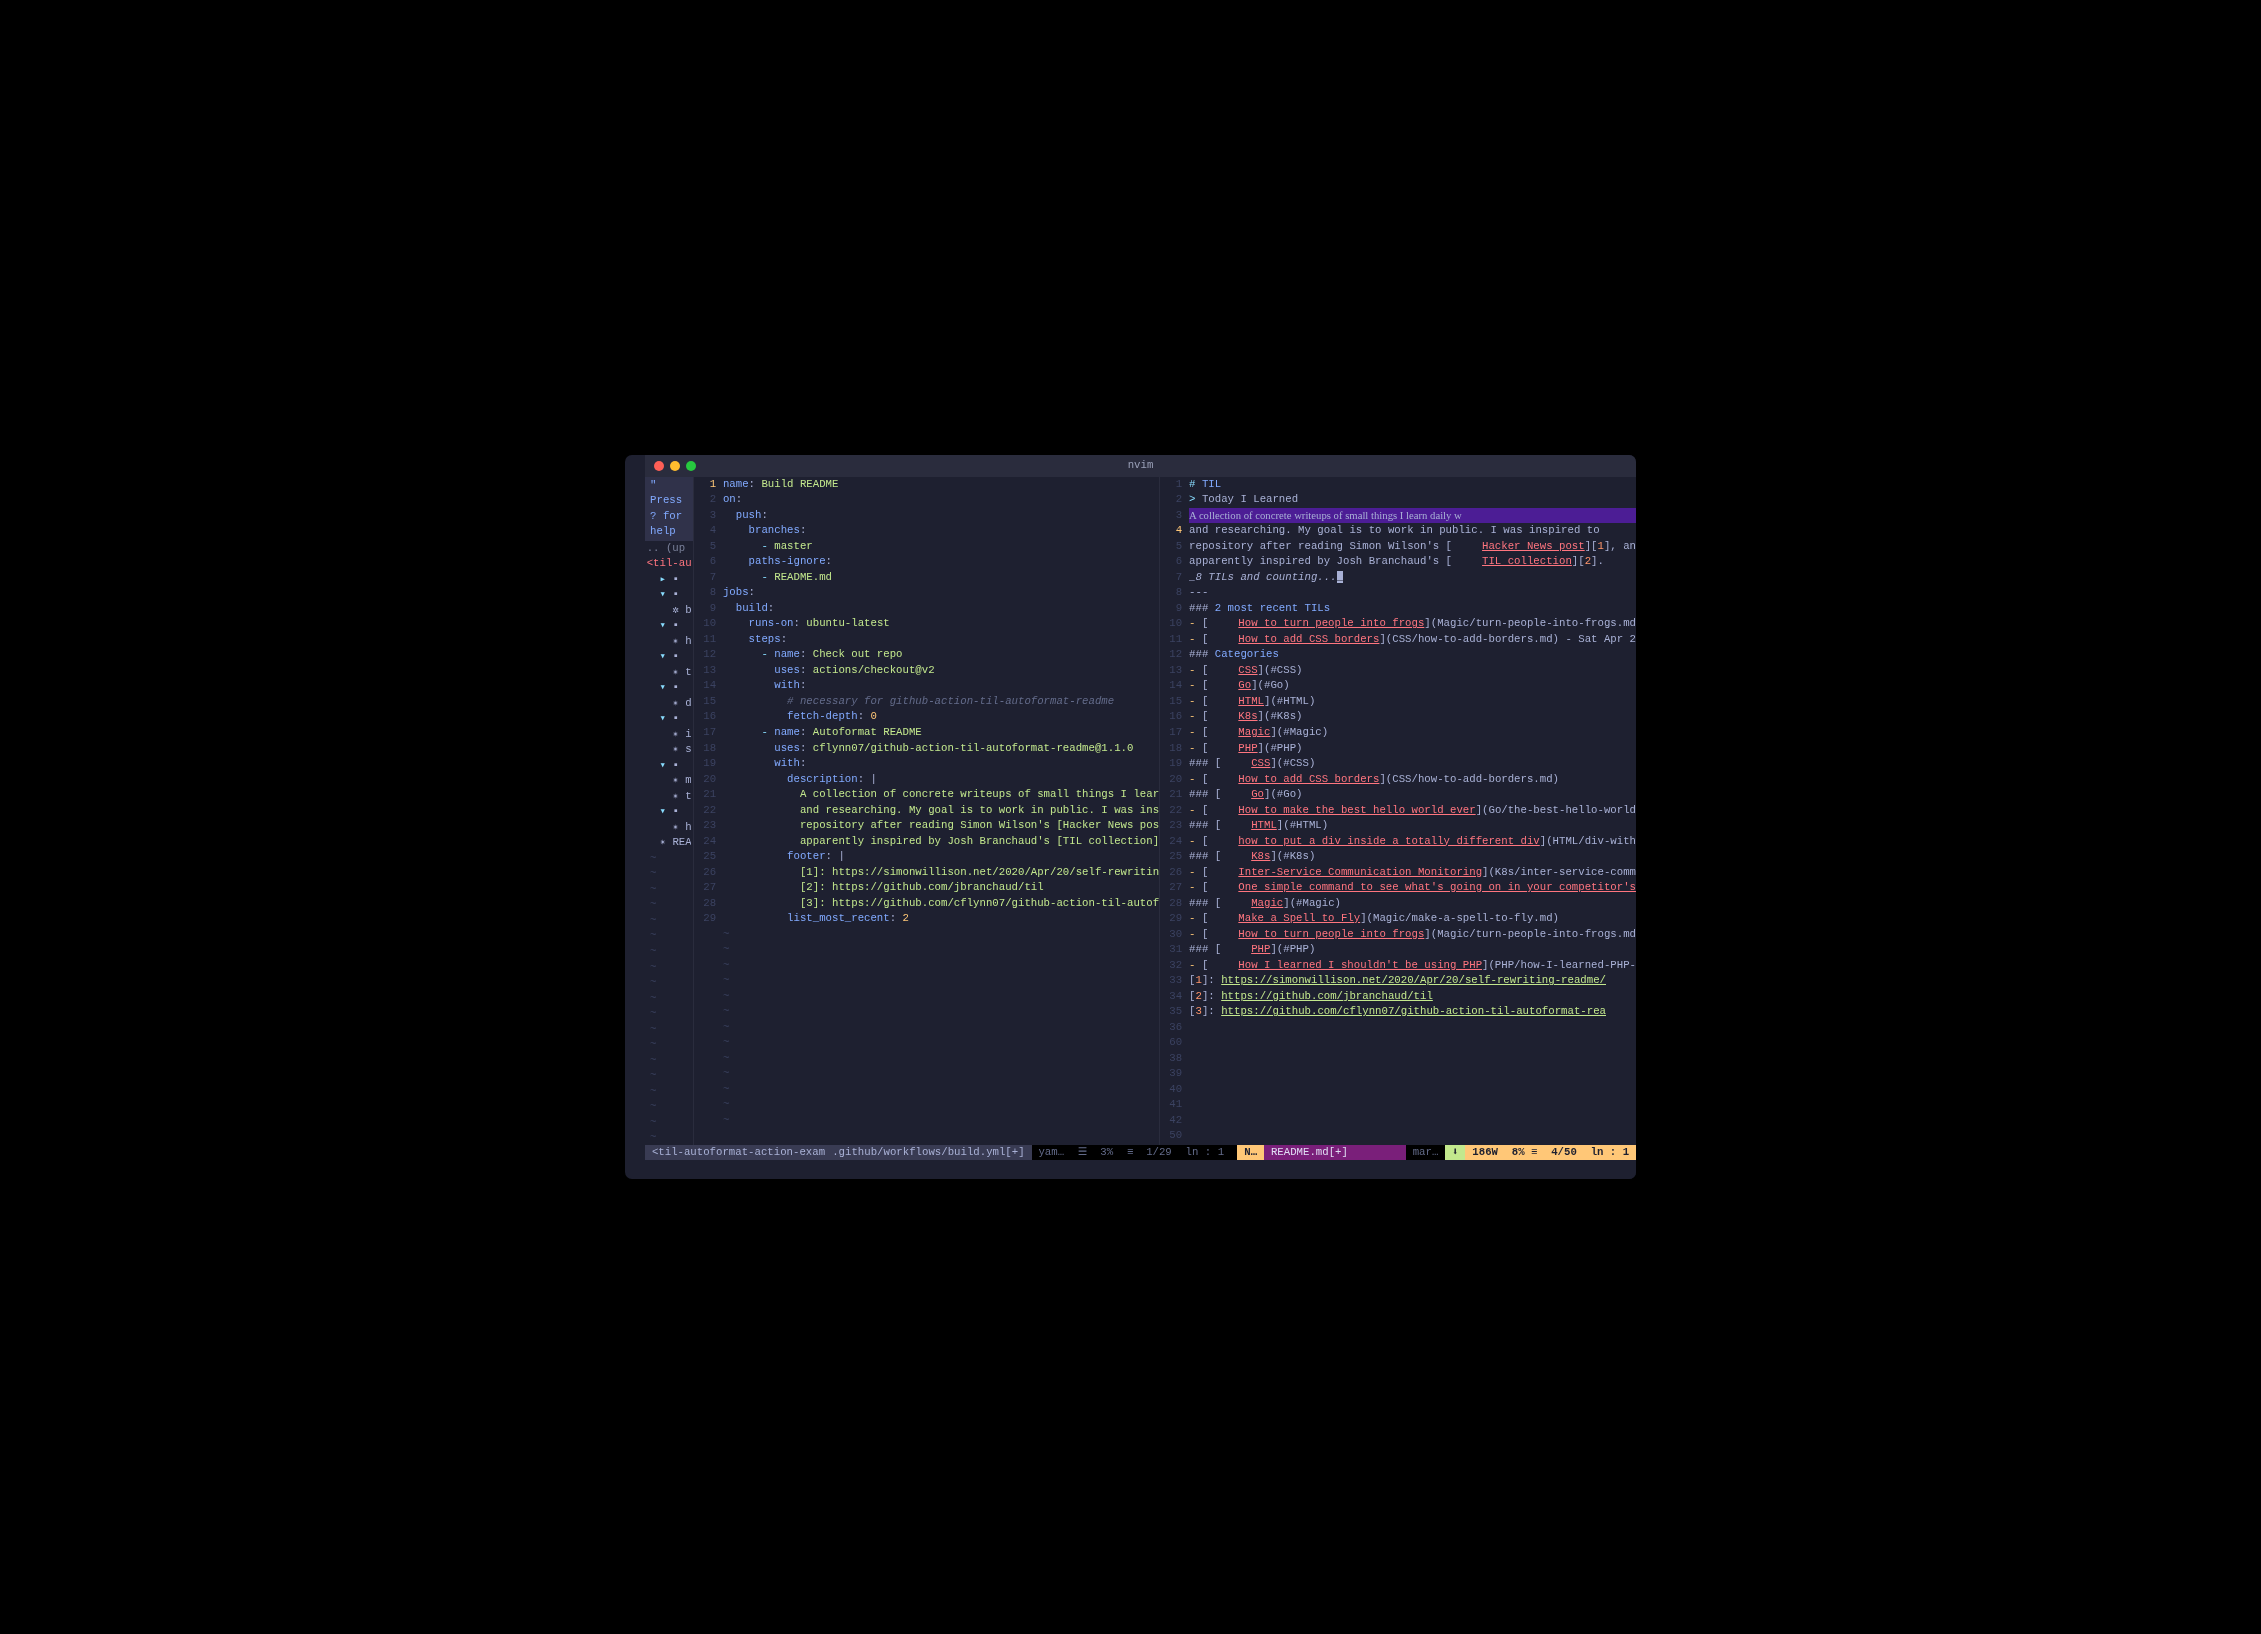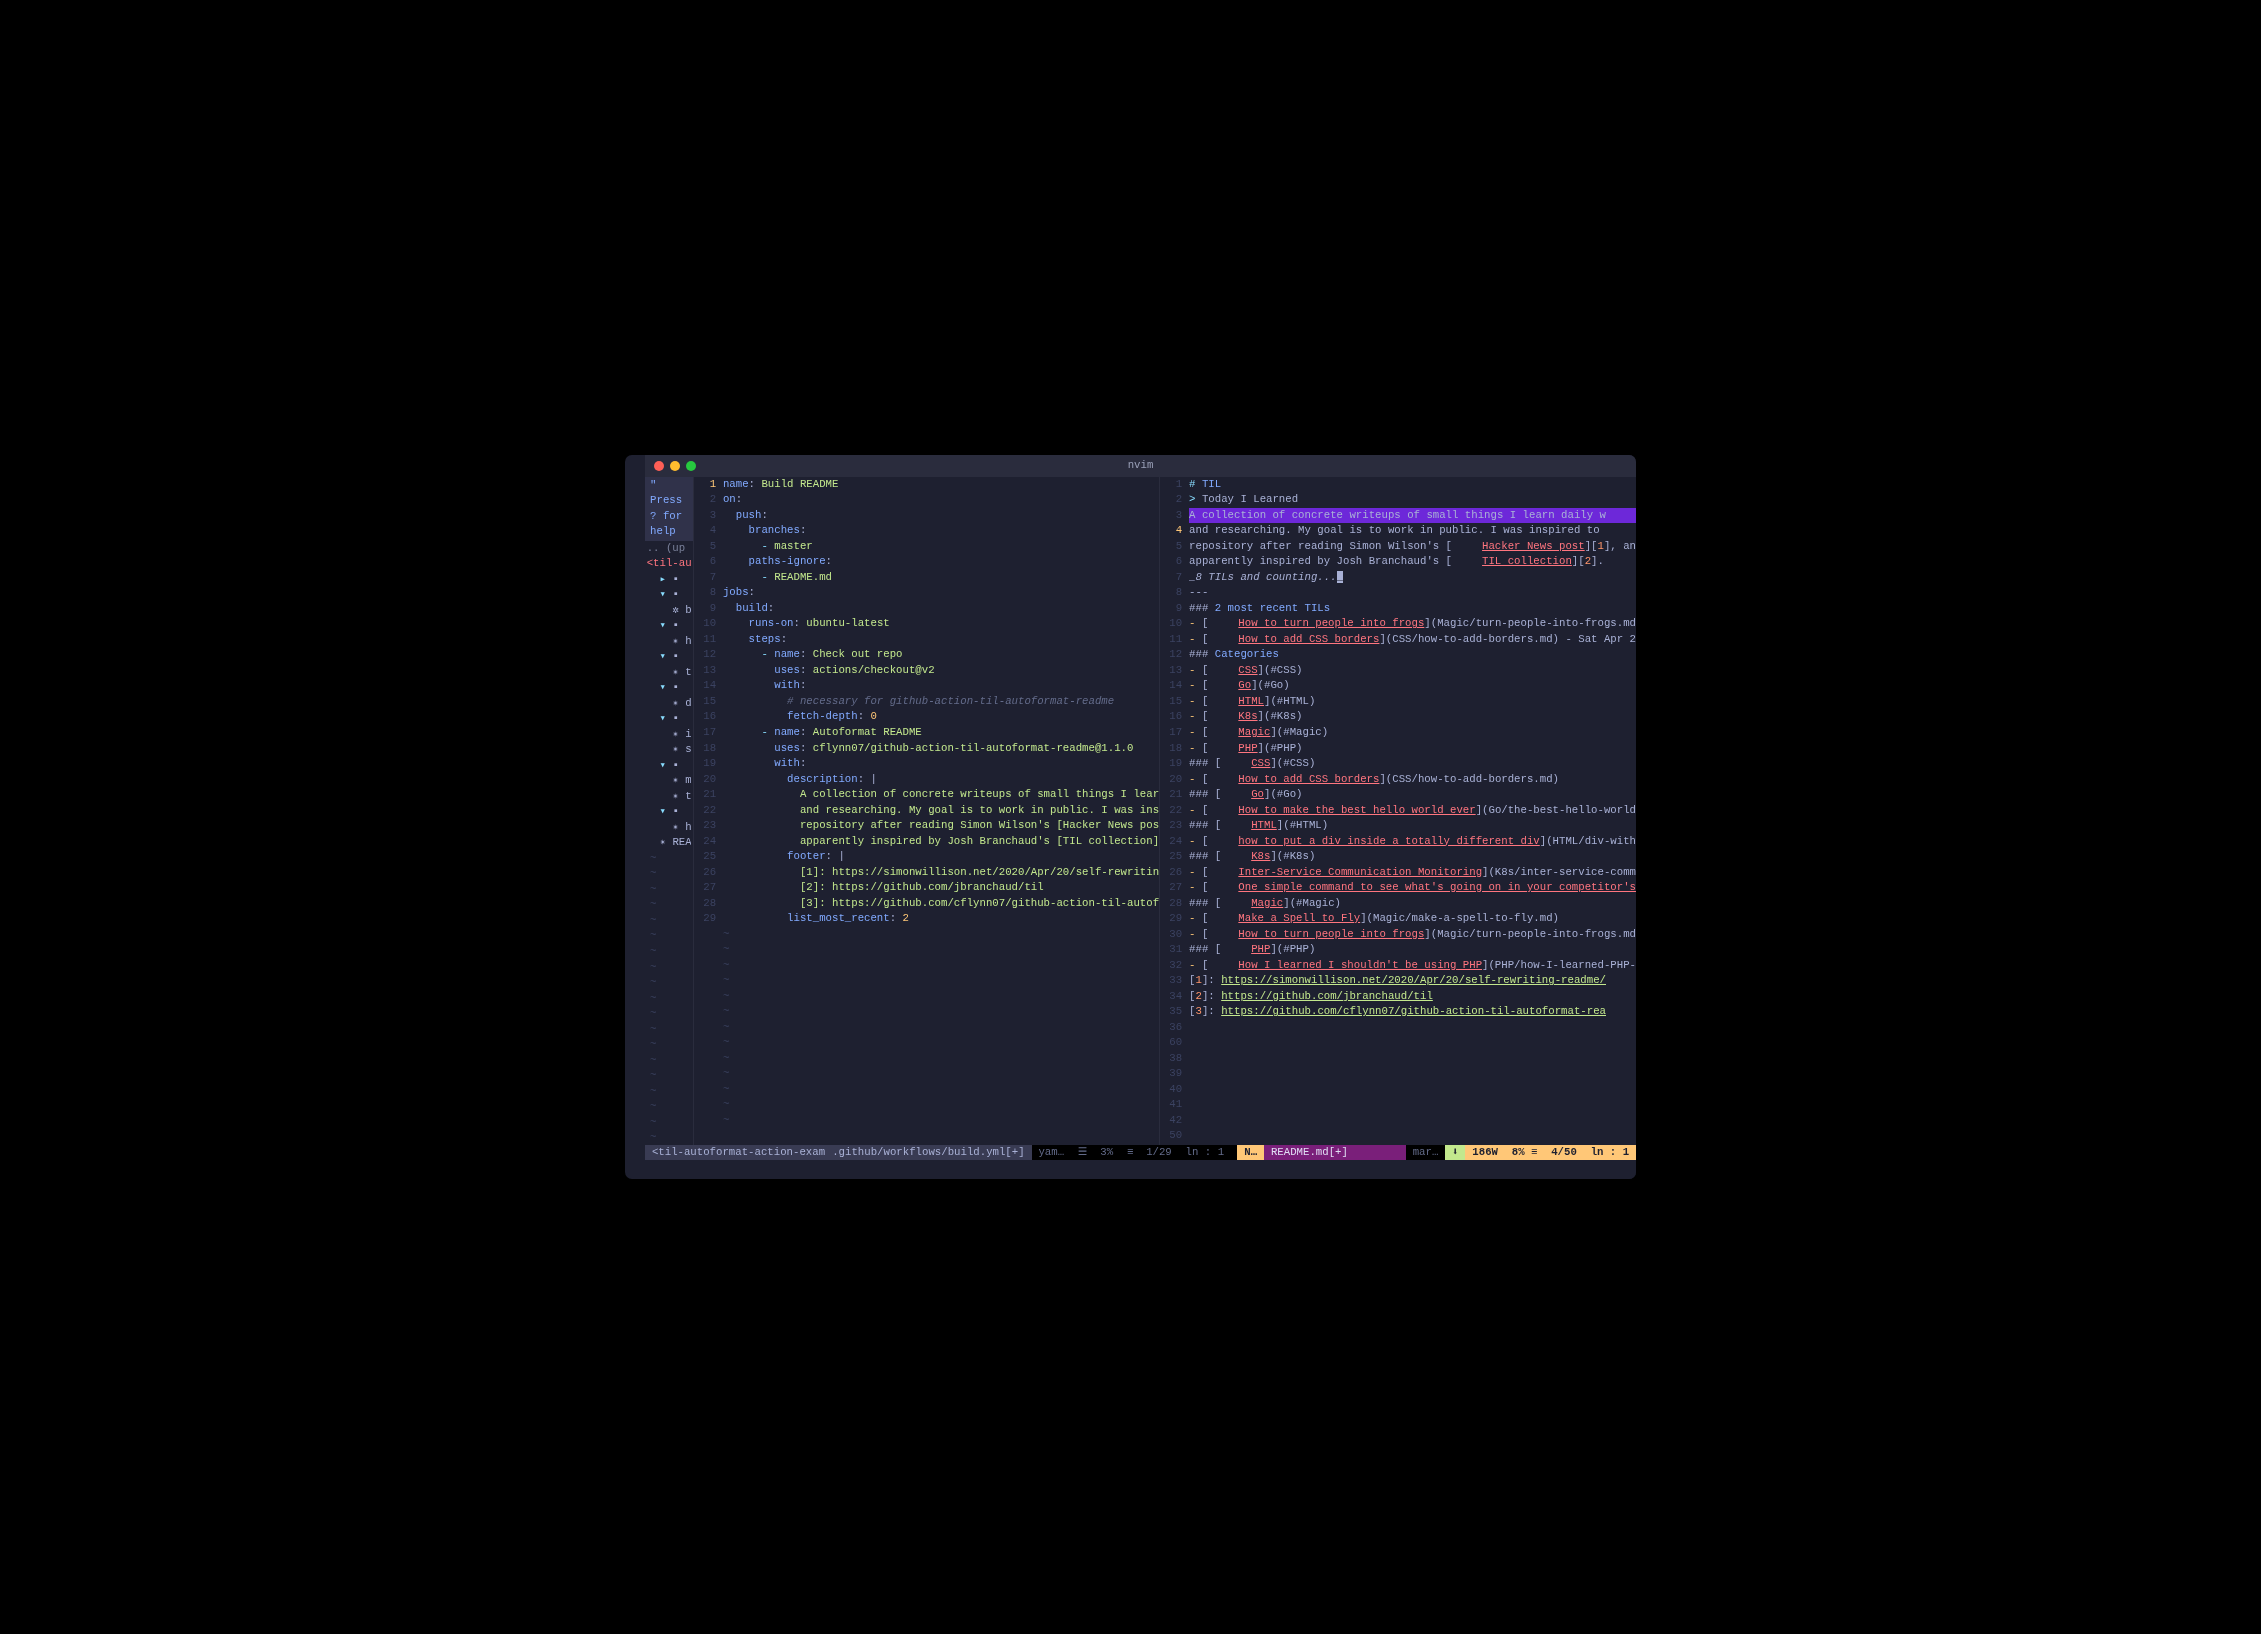--- a/index.html
+++ b/index.html
@@ -85,21 +85,21 @@
     background: #1e2030;
   }
   .gutter .cur { color: #ffc777; }
   .code {
     flex: 1;
     white-space: pre;
     overflow: hidden;
     color: #a9b1d6;
   }
   .code .line { display: block; }
-  .cur-line-bg { background: #6d28d9; }
+  .cur-line-bg { background: #4c1d95; font-family: Liberation Serif, serif; }
   .k-key { color: #82aaff; }
   .k-str { color: #c3e88d; }
   .k-num { color: #ffc777; }
   .k-dash { color: #89ddff; }
   .k-comment { color: #636b8a; font-style: italic; }
 
   .md-h1 { color: #89ddff; }
   .md-blue { color: #82aaff; }
   .md-link { color: #ff757f; text-decoration: underline; margin-left: 30px; }
   .md-link3 { color: #c3e88d; text-decoration: underline; }

